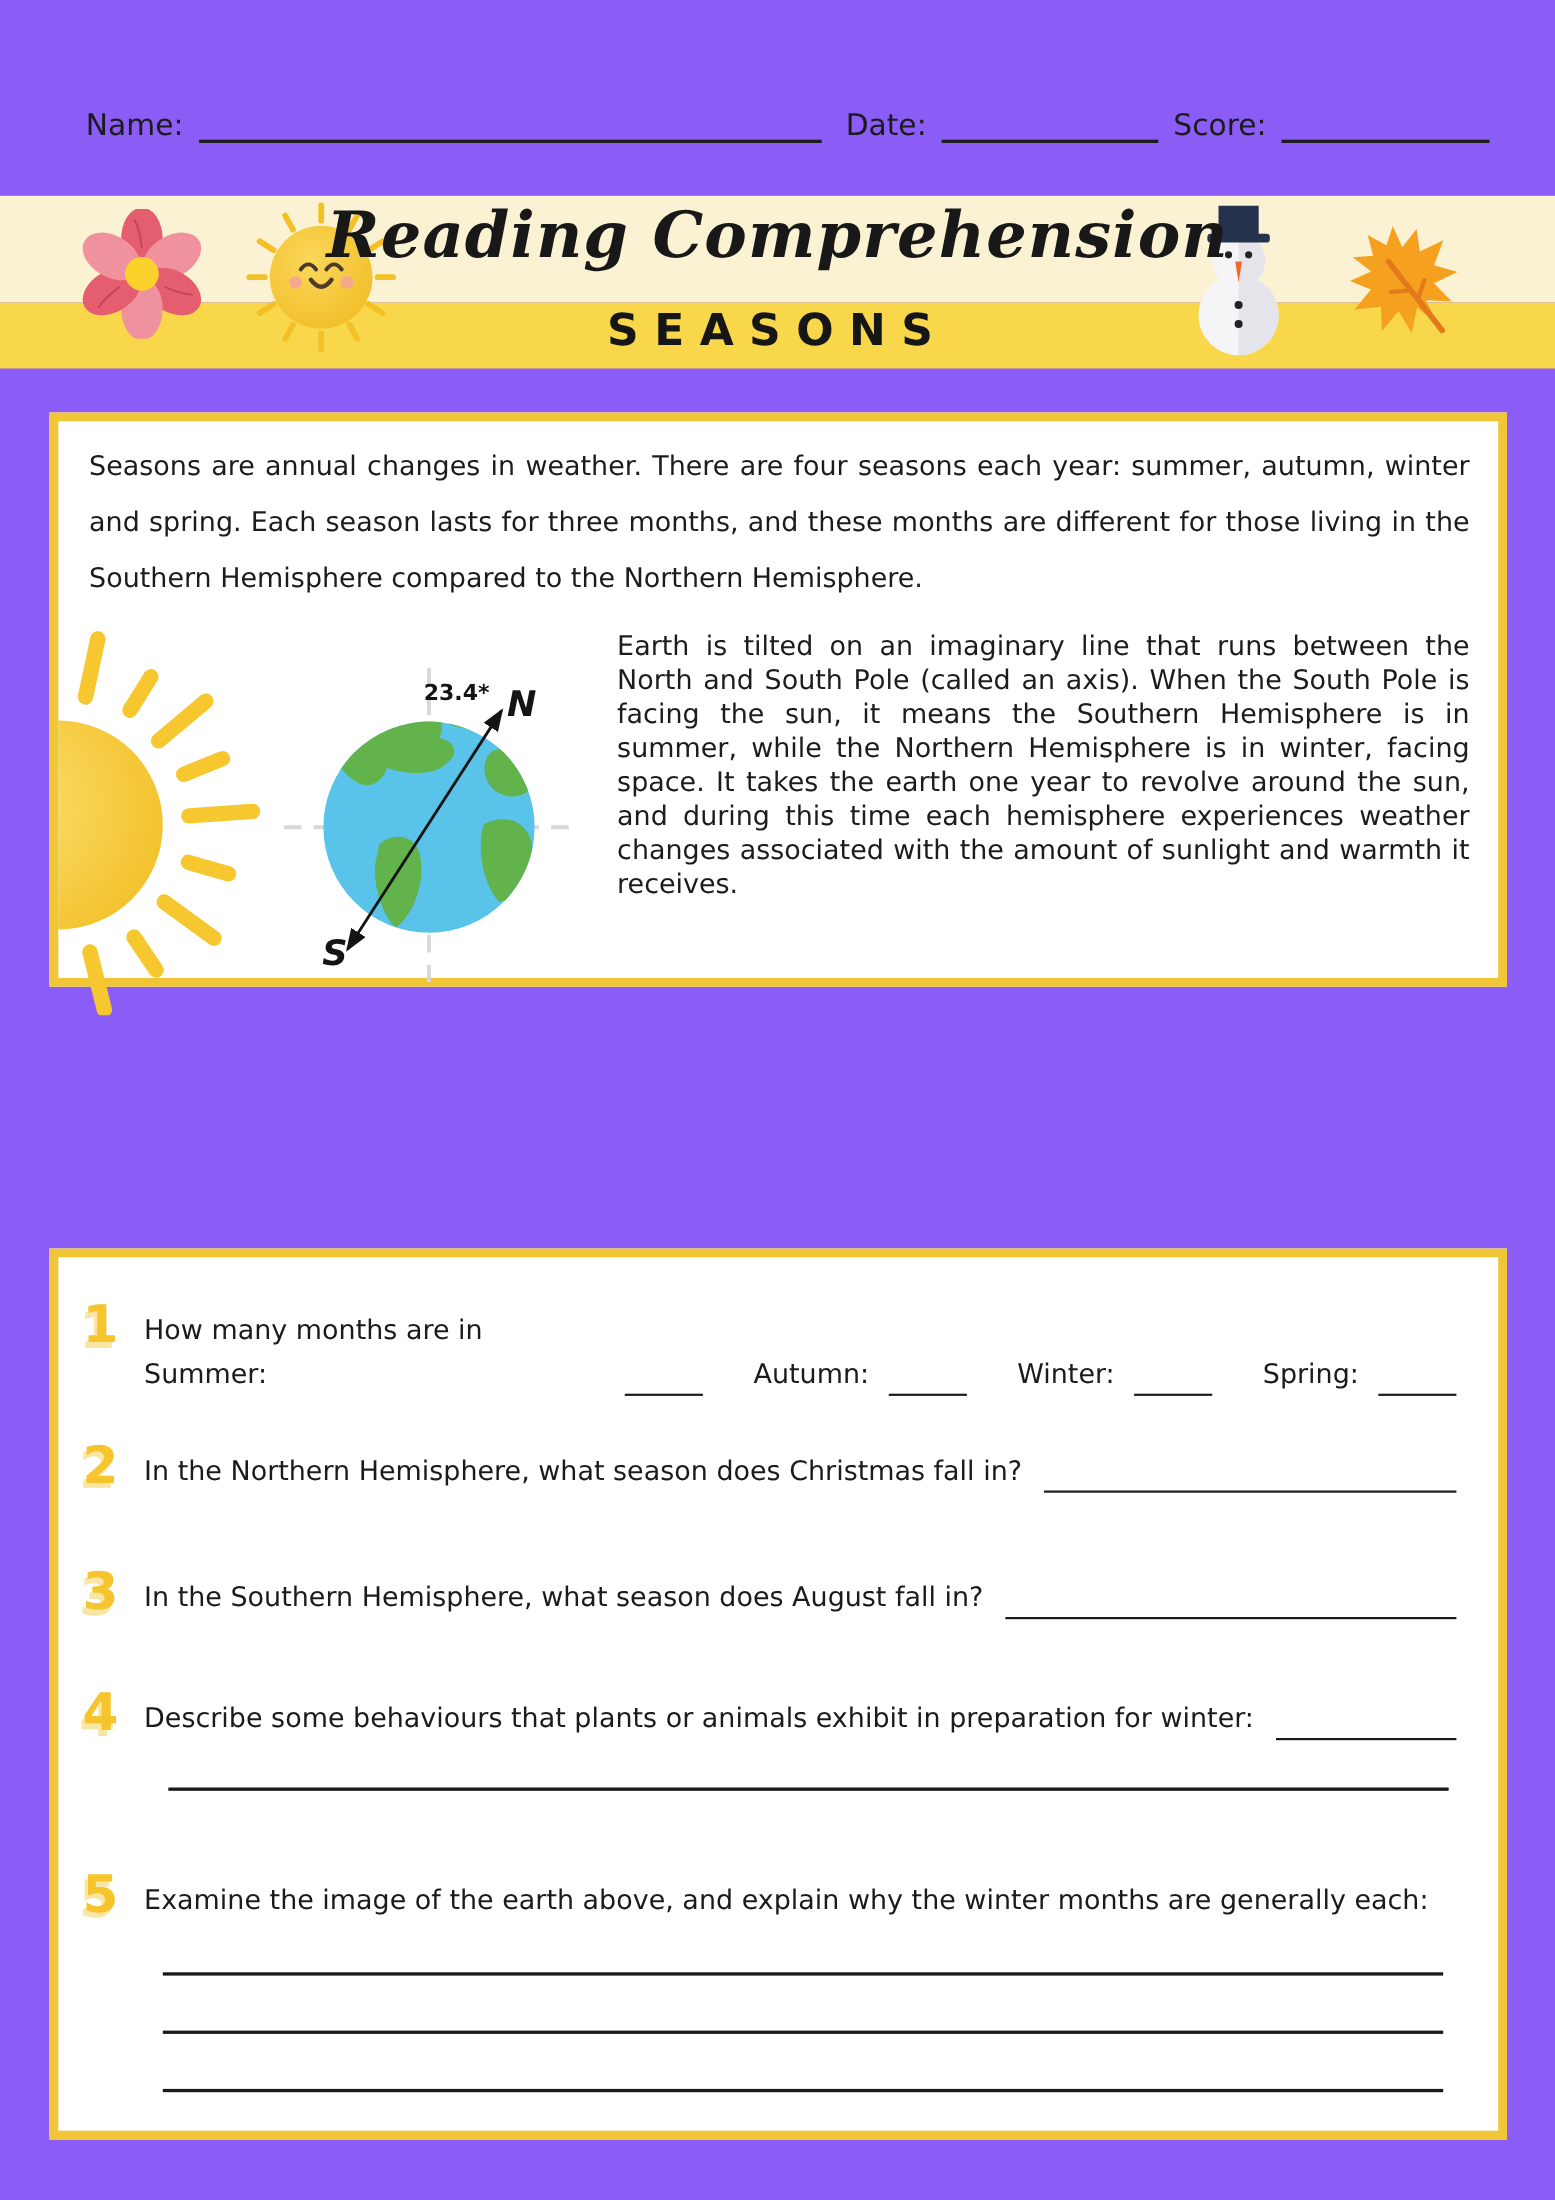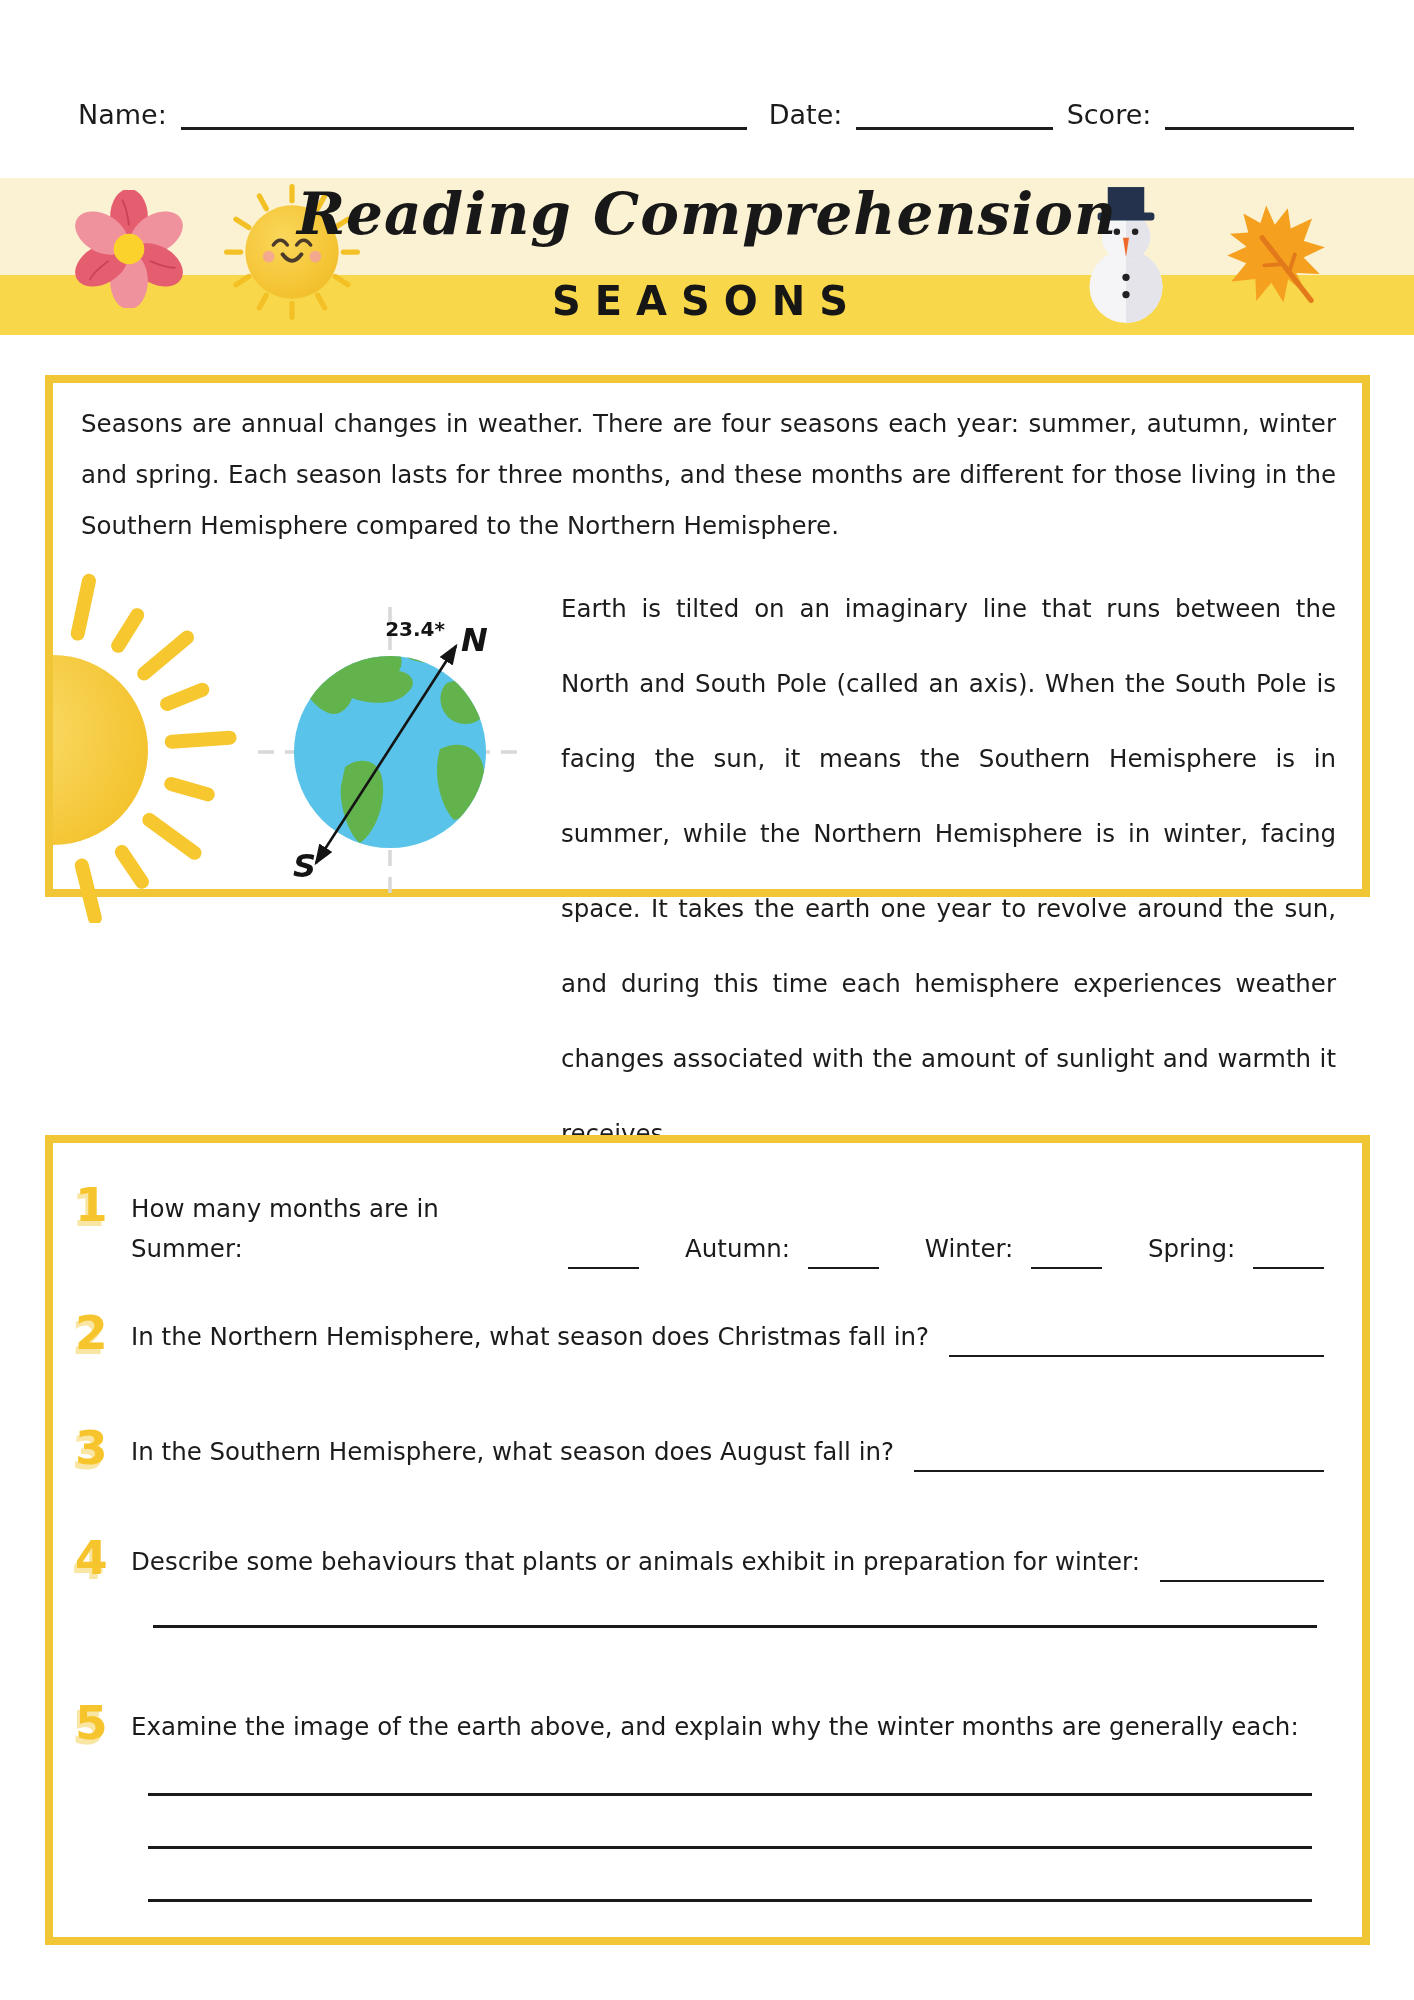--- a/index.html
+++ b/index.html
@@ -1,18 +1,18 @@
 <!DOCTYPE html>
 <html><head>
 <meta charset="utf-8">
 <style>
   * { margin:0; padding:0; box-sizing:border-box; }
   html,body { background:#e9e9e9; }
   .page {
-    position:relative; width:1414px; height:2000px; background:#ffffff;
+    position:relative; width:1414px; height:2000px; background:#8b5cf6;
     font-family:"DejaVu Sans", sans-serif; color:#1b1b1b; overflow:hidden;
     margin:0 auto;
     padding-left:48px;
   }
 
   
   .top-fields {
     position:absolute; top:96px; left:78px; right:60px;
     display:flex; align-items:flex-end; font-size:27px;
   }
@@ -46,21 +46,21 @@
     position:absolute; left:45px; width:1325px; background:#fff;
     border:8px solid #f1c636;
   }
   .box-passage { top:375px; height:522px; }
   .box-questions { top:1135px; height:810px; }
 
   .para { font-size:24.5px; line-height:51px; text-align:justify; color:#1c1c1c; }
   .p1 { margin:15px 26px 0 28px; }
   .mid-row { display:flex; margin-top:14px; }
   .illus { flex:0 0 498px; width:498px; height:358px; }
-  .p2 { flex:1; margin:6px 26px 0 10px; line-height:75px; }
+  .p2 { flex:1; margin:6px 26px 0 10px; line-height:31px; }
   .p3 { margin:14px 26px 0 28px; }
 
   
   .q { position:absolute; left:22px; right:38px; display:flex; align-items:flex-start; }
   .q-num {
     flex:0 0 56px; font-size:47px; font-weight:900; line-height:1;
     color:#f6c52d; text-shadow:-3px 5px 0 #fae6a4;
   }
   .q-body { flex:1; font-size:24.5px; line-height:40px; padding-top:8px; }
   .q1-row { display:flex; align-items:flex-end; flex-wrap:nowrap; }

